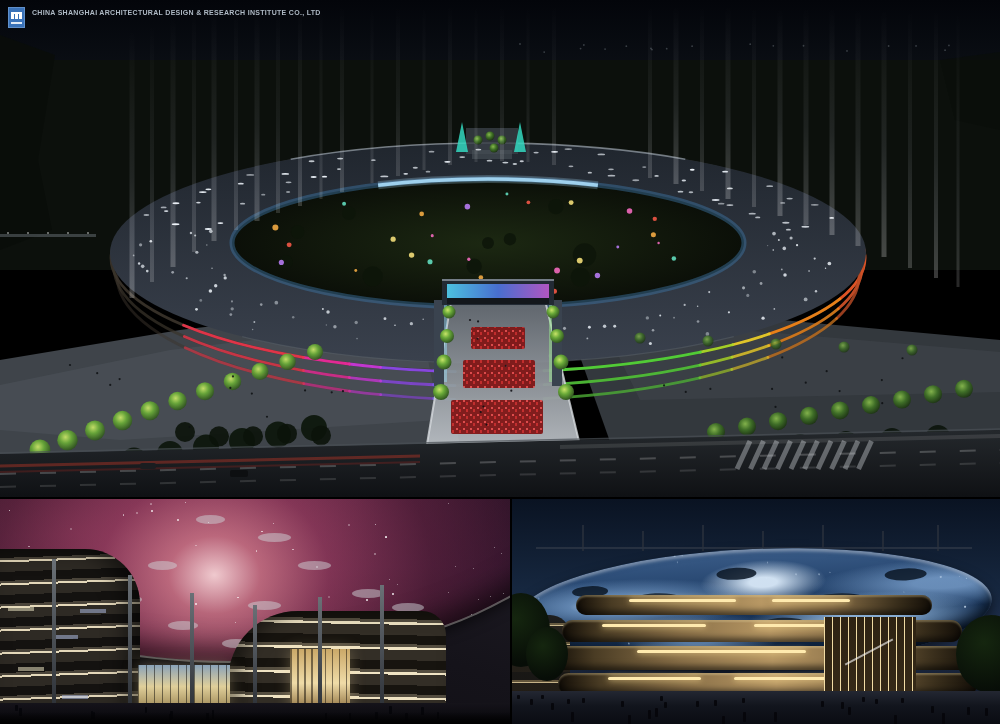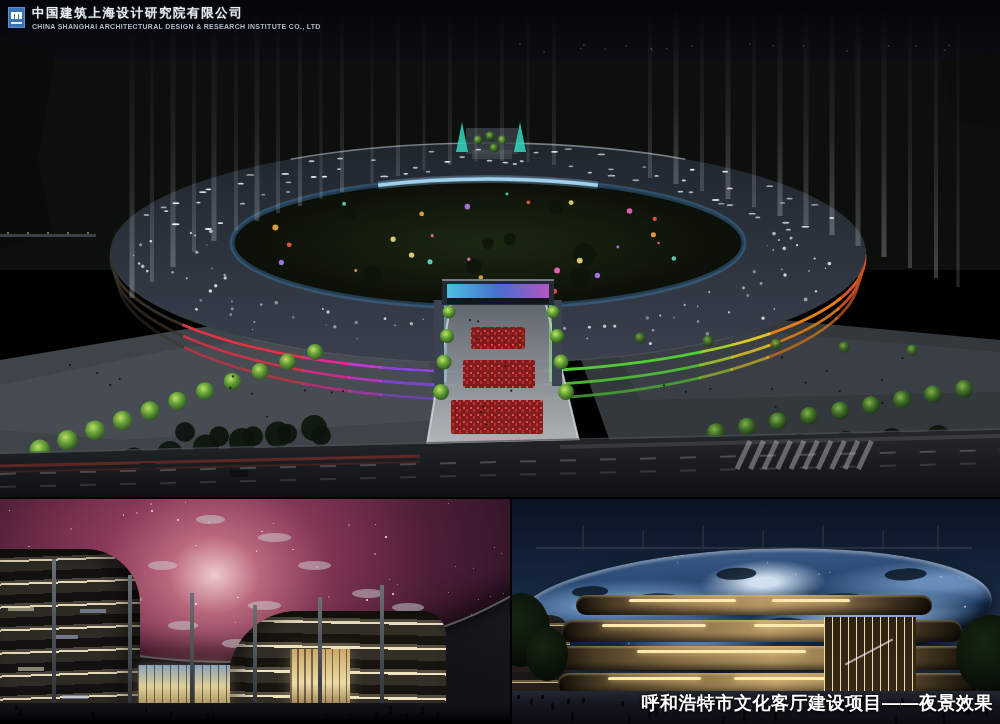--- a/index.html
+++ b/index.html
@@ -562,21 +562,20 @@
         <rect x="956.5" y="11" width="3" height="276" fill="url(#beamG)" opacity="0.2"></rect>
       </g>
   </svg>
 
   <header class="brand">
     <div class="logo">
       <div class="logo-emblem"></div>
       <div class="logo-sub"></div>
     </div>
     <div>
-      <div class="brand-cn">中国建筑上海设计研究院有限公司</div>
       <div class="brand-en">CHINA SHANGHAI ARCHITECTURAL DESIGN &amp; RESEARCH INSTITUTE CO., LTD</div>
     </div>
   </header>
 
   <div class="panel panel-left">
     <div class="abs pl-sky"></div>
     <div class="abs pl-canopy" id="plCanopy">
         <div class="star" style="left: 526.419px; top: 368.141px; width: 1.6px; height: 1.6px; opacity: 0.8;"></div>
         <div class="star" style="left: 188.289px; top: 314.609px; width: 1.3px; height: 1.3px; opacity: 0.54;"></div>
         <div class="star" style="left: 282.578px; top: 283.091px; width: 1.6px; height: 1.6px; opacity: 0.62;"></div>
@@ -793,16 +792,15 @@
         <div class="person" style="left: 472.789px; top: 208.803px; width: 3px; height: 8.48112px; opacity: 0.9;"></div>
         <div class="person" style="left: 17.7782px; top: 200.204px; width: 3px; height: 5.47151px; opacity: 0.9;"></div>
         <div class="person" style="left: 230.378px; top: 199.18px; width: 3px; height: 5.11305px; opacity: 0.9;"></div>
         <div class="person" style="left: 335.907px; top: 208.099px; width: 3px; height: 8.23482px; opacity: 0.9;"></div>
         <div class="person" style="left: 230.751px; top: 213.237px; width: 3px; height: 10.0328px; opacity: 0.9;"></div>
         <div class="person" style="left: 210.065px; top: 217.349px; width: 3px; height: 11.4723px; opacity: 0.9;"></div>
         <div class="person" style="left: 349.929px; top: 198.365px; width: 3px; height: 4.82785px; opacity: 0.9;"></div>
         <div class="person" style="left: 328.693px; top: 203.096px; width: 3px; height: 6.48353px; opacity: 0.9;"></div>
         <div class="person" style="left: 309.225px; top: 202.105px; width: 3px; height: 6.13662px; opacity: 0.9;"></div>
       </div>
-    <div class="abs pr-caption">呼和浩特市文化客厅建设项目——夜景效果</div>
   </div>
 
 </div>
 
 </body></html>

